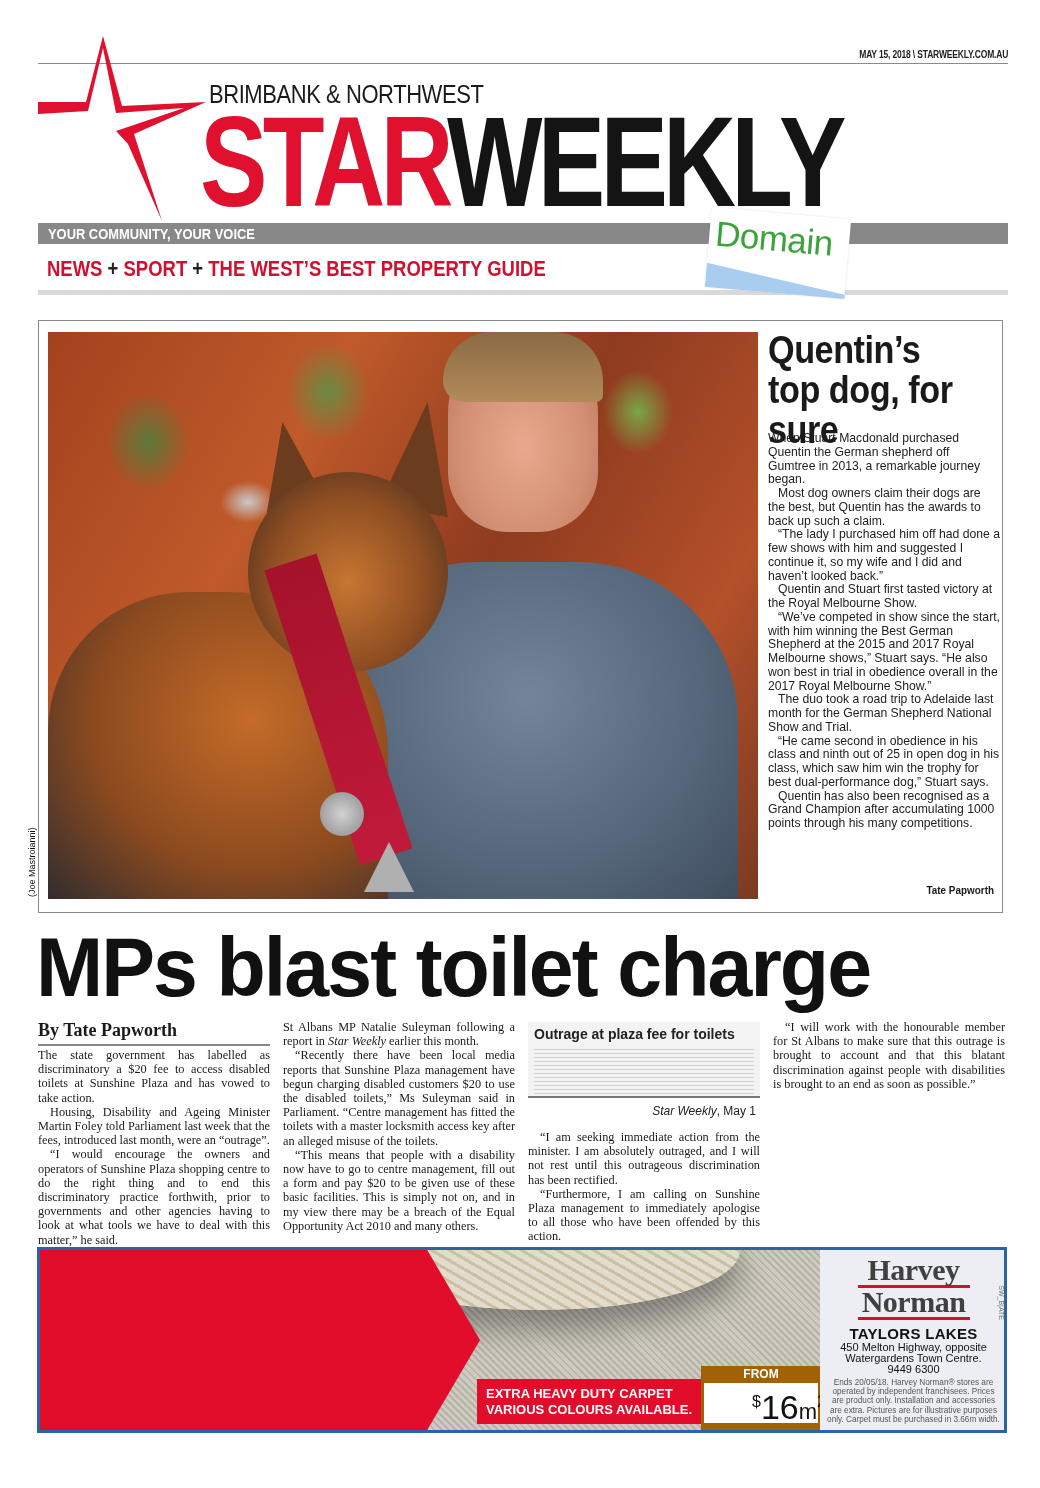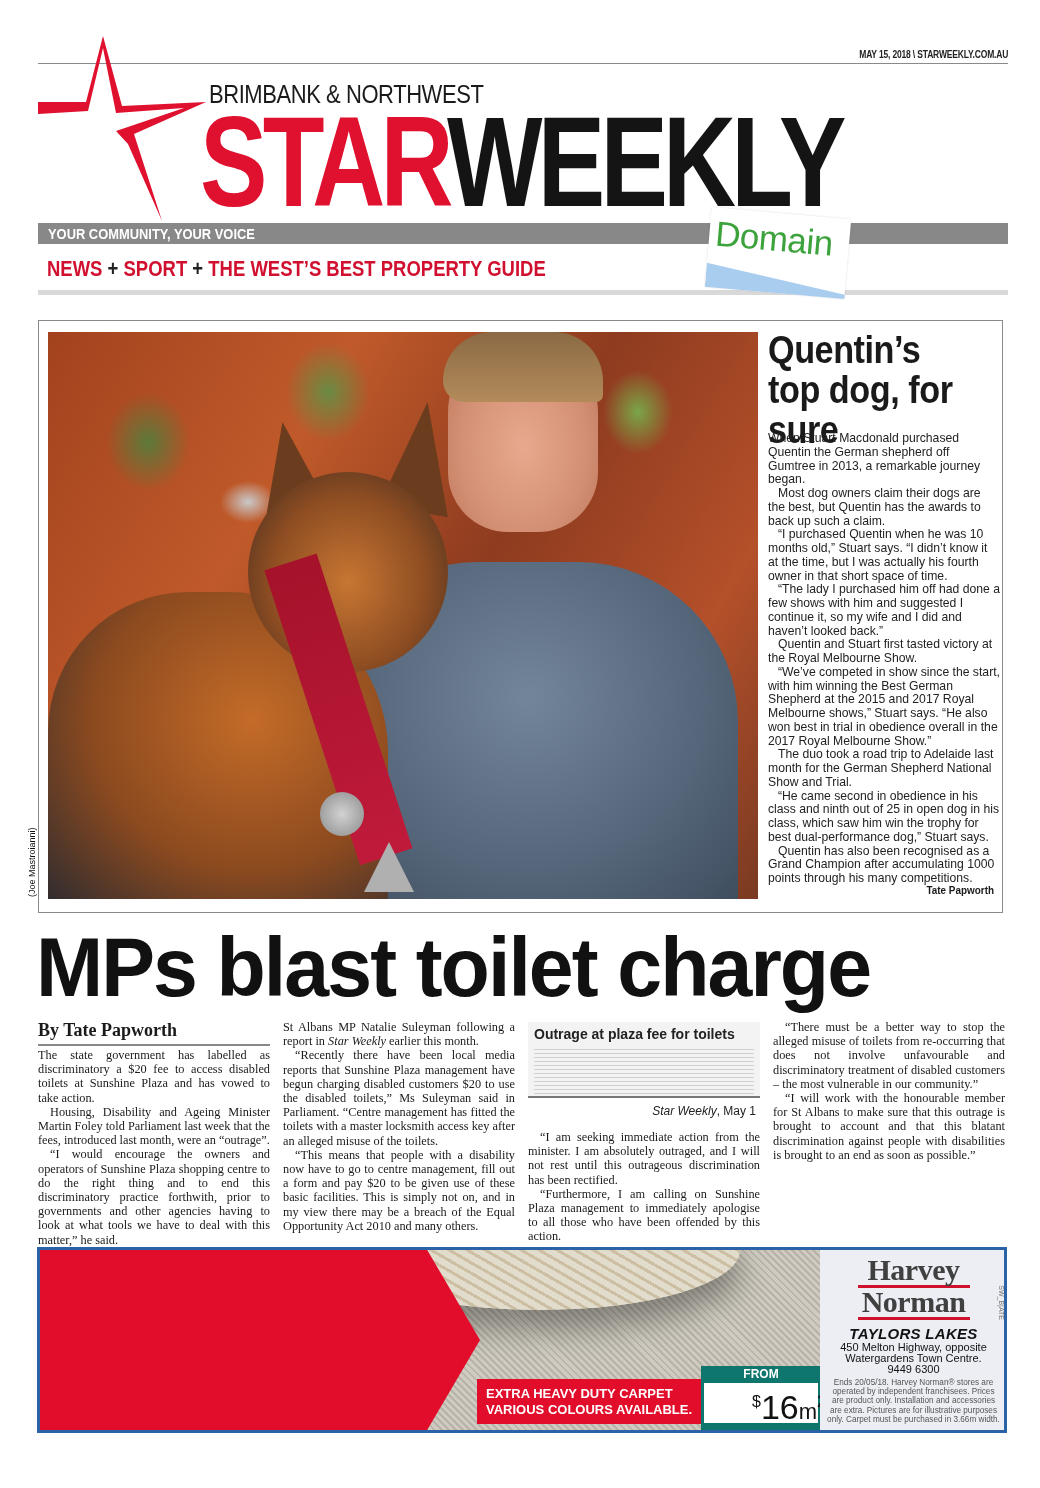--- a/index.html
+++ b/index.html
@@ -70,29 +70,29 @@
     .clip-caption { position: absolute; left: 528px; top: 1104px; width: 228px; text-align: right; font-size: 12px; font-style: italic; color: #222; }
 
     
     .ad { position: absolute; left: 37px; top: 1247px; width: 970px; height: 186px; border: 3px solid #2b63a6; background: #c6c2b7; overflow: hidden; }
     .ad .carpet { position: absolute; inset: 0; background: repeating-linear-gradient(45deg, #cfcbc0 0 3px, #b7b3a8 3px 5px); }
     .ad .rug { position: absolute; left: 300px; top: -60px; width: 400px; height: 120px; border-radius: 50%; background: repeating-linear-gradient(30deg, #e2dccd 0 6px, #cdbfa3 6px 9px); box-shadow: 0 20px 30px rgba(0,0,0,0.35); }
     .ad .red-arrow { position: absolute; left: 0; top: 0; width: 440px; height: 180px; background: #e10d2b; clip-path: polygon(0 0, 88% 0, 100% 50%, 88% 100%, 0 100%); }
     .ad .ad-h1 { position: absolute; left: 0; top: 28px; width: 395px; text-align: center; color: #fff; font-size: 31px; line-height: 34px; letter-spacing: 0.5px; }
     .ad .ad-h2 { position: absolute; left: 0; top: 100px; width: 395px; text-align: center; color: #fff; font-size: 19px; line-height: 23px; letter-spacing: 0.5px; }
     .ad .extra { position: absolute; left: 437px; top: 129px; width: 232px; height: 45px; background: #e10d2b; color: #fff; font-weight: bold; font-size: 13px; line-height: 16px; padding: 7px 0 0 9px; }
-    .ad .price-box { position: absolute; left: 661px; top: 116px; width: 120px; height: 65px; background: #0f766e; }
+    .ad .price-box { position: absolute; left: 661px; top: 116px; width: 120px; height: 65px; background: #a16207; }
     .ad .price-box .from { position: absolute; left: 0; top: 1px; width: 100%; text-align: center; color: #fff; font-weight: bold; font-size: 12px; }
     .ad .price-box .price { position: absolute; left: 3px; top: 17px; width: 114px; height: 40px; background: #fff; text-align: center; color: #111; font-size: 34px; line-height: 38px; padding-left: 48px; }
     .ad .price-box .price sup { font-size: 16px; }
     .ad .store { position: absolute; left: 780px; top: 0; width: 187px; height: 180px; background: #eceef3; text-align: center; }
     .ad .hn1, .ad .hn2 { display: block; font-family: "Liberation Serif", serif; font-weight: bold; color: #404040; font-size: 30px; line-height: 28px; letter-spacing: -0.5px; }
     .ad .hn1 { margin-top: 6px; }
     .ad .hn-rule { width: 112px; height: 3px; background: #d0112b; margin: 1px auto 0; }
-    .ad .store-name { font-weight: bold; font-size: 15px; margin-top: 5px; color: #111; letter-spacing: 0.3px; font-style: italic; }
+    .ad .store-name { font-weight: bold; font-size: 15px; margin-top: 5px; color: #111; letter-spacing: 0.3px; }
     .ad .store-addr { font-size: 11px; line-height: 11px; color: #111; }
     .ad .store-fine { font-size: 8.2px; line-height: 9.2px; color: #555; margin-top: 3px; padding: 0 6px; }
     .ad .code { position: absolute; right: 2px; top: 70px; font-size: 7px; color: #777; transform: rotate(90deg); transform-origin: right top; white-space: nowrap; }
   </style>
 </head>
 <body>
 
 <div class="topline"></div>
 <div class="dateline">
   <span>MAY 15, 2018</span>
@@ -137,21 +137,20 @@
   <div class="sash"></div>
   <div class="medal"></div>
   <div class="medal2"></div>
 </div>
 <div class="photo-credit">(Joe Mastroianni)</div>
 
 <h2 class="feature-title">Quentin’s top dog, for sure</h2>
 <div class="feature-body">
   <p>When Stuart Macdonald purchased Quentin the German shepherd off Gumtree in 2013, a remarkable journey began.</p>
   <p>Most dog owners claim their dogs are the best, but Quentin has the awards to back up such a claim.</p>
-  <p>“I purchased Quentin when he was 10 months old,” Stuart says. “I didn’t know it at the time, but I was actually his fourth owner in that short space of time.</p>
   <p>“The lady I purchased him off had done a few shows with him and suggested I continue it, so my wife and I did and haven’t looked back.”</p>
   <p>Quentin and Stuart first tasted victory at the Royal Melbourne Show.</p>
   <p>“We’ve competed in show since the start, with him winning the Best German Shepherd at the 2015 and 2017 Royal Melbourne shows,” Stuart says. “He also won best in trial in obedience overall in the 2017 Royal Melbourne Show.”</p>
   <p>The duo took a road trip to Adelaide last month for the German Shepherd National Show and Trial.</p>
   <p>“He came second in obedience in his class and ninth out of 25 in open dog in his class, which saw him win the trophy for best dual-performance dog,” Stuart says.</p>
   <p>Quentin has also been recognised as a Grand Champion after accumulating 1000 points through his many competitions.</p>
 </div>
 <div class="feature-byline">Tate Papworth</div>
 
 <h1 class="headline">MPs blast toilet charge</h1>
@@ -176,21 +175,20 @@
   <div class="tear"></div>
 </div>
 <div class="clip-caption"><span>Star Weekly</span><span style="font-style:normal">, May 1</span></div>
 
 <div class="col col3">
   <p>“I am seeking immediate action from the minister. I am absolutely outraged, and I will not rest until this outrageous discrimination has been rectified.</p>
   <p>“Furthermore, I am calling on Sunshine Plaza management to immediately apologise to all those who have been offended by this action.</p>
 </div>
 
 <div class="col col4">
-  <p>“There must be a better way to stop the alleged misuse of toilets from re-occurring that does not involve unfavourable and discriminatory treatment of disabled customers – the most vulnerable in our community.”</p>
   <p>“I will work with the honourable member for St Albans to make sure that this outrage is brought to account and that this blatant discrimination against people with disabilities is brought to an end as soon as possible.”</p>
 </div>
 
 <div class="ad">
   <div class="carpet"></div>
   <div class="rug"></div>
   <div class="red-arrow"></div>
   <div class="extra">
     <div>EXTRA HEAVY DUTY CARPET</div>
     <div>VARIOUS COLOURS AVAILABLE.</div>

